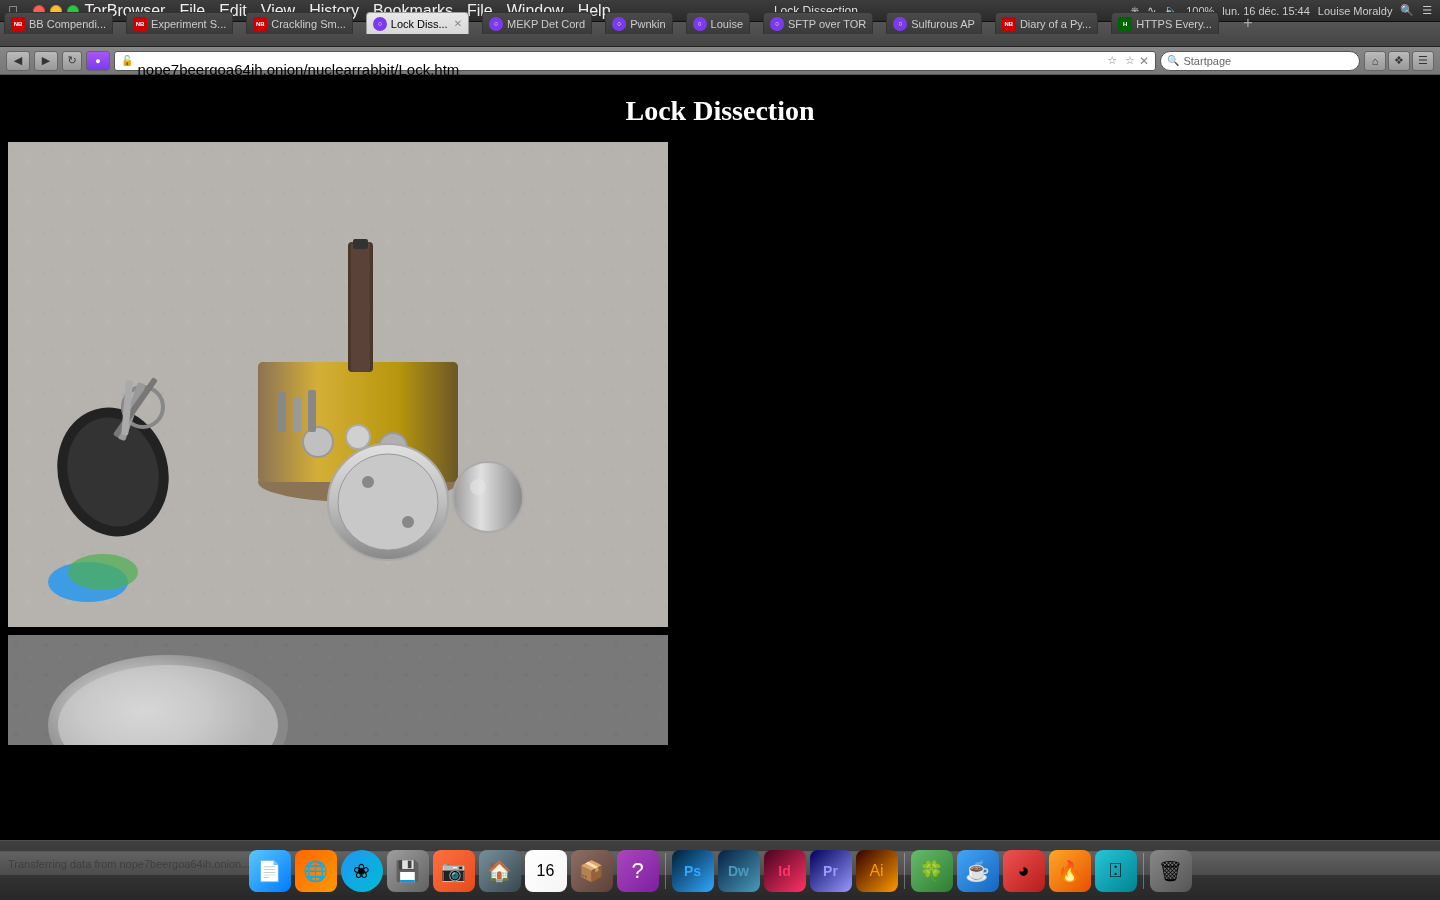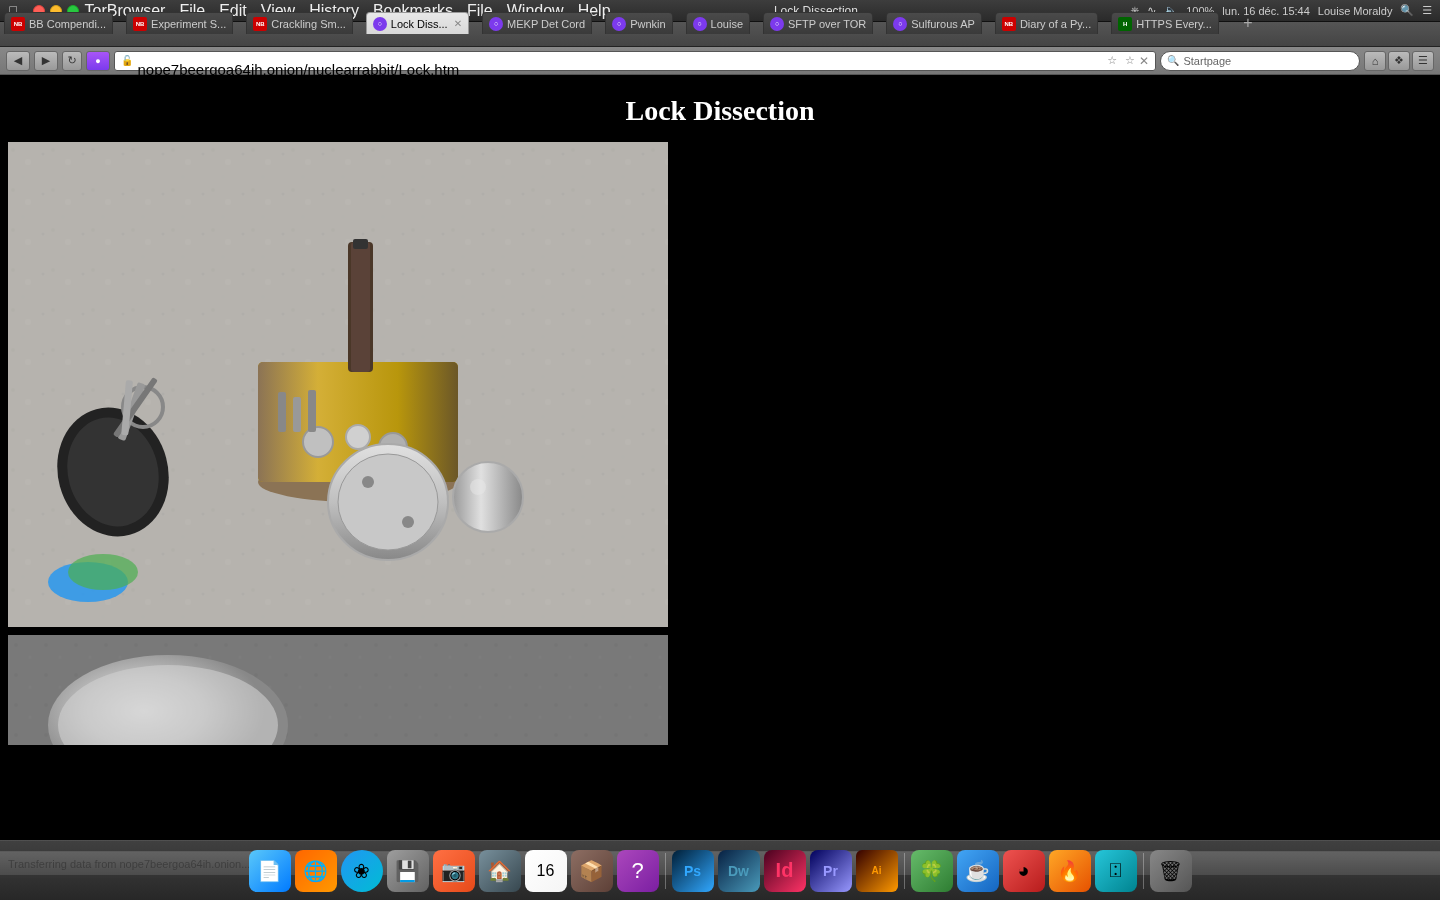--- a/index.html
+++ b/index.html
@@ -259,23 +259,23 @@
       margin: 0 2px;
     }
 
     
     .di-finder { background: linear-gradient(135deg, #5ac8fa, #007aff); }
     .di-firefox { background: linear-gradient(135deg, #ff6600, #ff9900); }
     .di-safari { background: linear-gradient(135deg, #2196f3, #00bcd4); border-radius: 50%; }
     .di-calendar { background: linear-gradient(135deg, #fff, #f5f5f5); color: #f44336; }
     .di-ps { background: linear-gradient(135deg, #001e36, #31a8ff); color: #31a8ff; font-size: 14px; font-weight: bold; }
     .di-dw { background: linear-gradient(135deg, #072042, #4a9bbb); color: #4a9bbb; font-size: 14px; font-weight: bold; }
-    .di-indesign { background: linear-gradient(135deg, #49021f, #ff3366); color: #ff3366; font-size: 20px; font-weight: bold; }
+    .di-indesign { background: linear-gradient(135deg, #49021f, #ff3366); color: #ff3366; font-size: 14px; font-weight: bold; }
     .di-premiere { background: linear-gradient(135deg, #00005b, #9999ff); color: #9999ff; font-size: 14px; font-weight: bold; }
-    .di-ai { background: linear-gradient(135deg, #330000, #ff9a00); color: #ff9a00; font-size: 10px; font-weight: bold; border-radius: 6px; }
+    .di-ai { background: linear-gradient(135deg, #330000, #ff9a00); color: #ff9a00; font-size: 16px; font-weight: normal; }
     .di-trash { background: linear-gradient(135deg, #888, #555); }
   </style>
 </head>
 <body>
 
 <div class="titlebar">
   <div class="titlebar-left">
     <span class="apple-menu"></span>
     <div class="traffic-light">
       <div class="tl-btn tl-close"></div>

